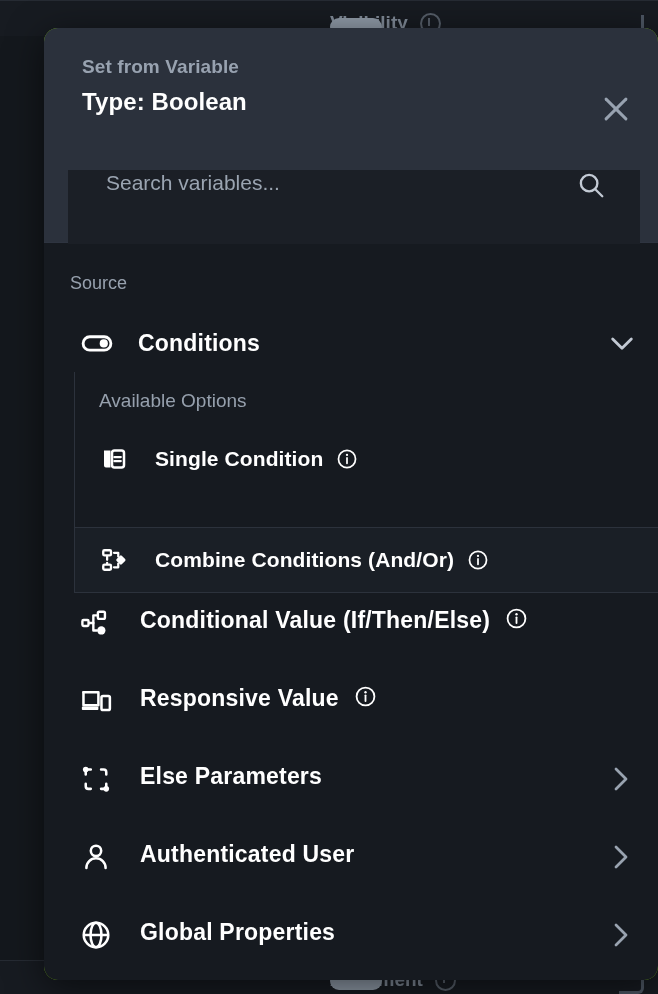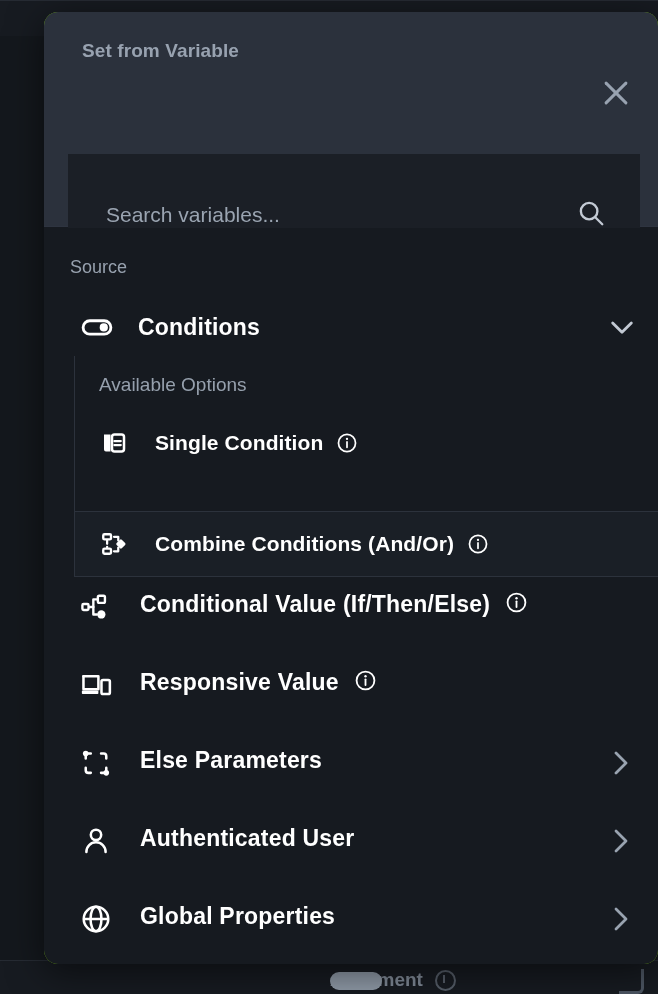--- a/index.html
+++ b/index.html
@@ -67,21 +67,21 @@
     width: 22px; height: 22px;
     border-right: 3px solid #4c5562;
     border-bottom: 3px solid #4c5562;
     border-bottom-right-radius: 6px;
   }
 
   
   .panel {
     position: absolute;
     left: 44px;
-    top: 12px;
+    top: 28px;
     width: 614px;
     height: 952px;
     background: #84cc16;
     border-radius: 14px;
     overflow: hidden;
     box-shadow: 0 8px 36px rgba(0,0,0,0.55);
   }
 
   .panel-header {
     background: #2b313c;
@@ -115,21 +115,21 @@
   .close-btn svg { display: block; }
 
   .search-wrap {
     position: absolute;
     left: 24px;
     right: 18px;
     top: 142px;
     height: 74px;
     background: #1b1f26;
     display: flex;
-    align-items: flex-end;
+    align-items: flex-start;
     padding: 0 34px 0 36px;
     box-sizing: border-box;
   }
   .search-input {
     flex: 1;
     background: transparent;
     border: none;
     outline: none;
     color: #e5e9ef;
     font-family: "Liberation Sans", sans-serif;
@@ -249,20 +249,21 @@
     <span class="bg-info"></span>
     <span class="bg-caret" style="top:8px;"></span>
   </div>
   <div class="bg-toggle t2"></div>
 </div>
 
 <div class="panel">
 
   <div class="panel-header">
     <p class="panel-eyebrow">Set from Variable</p>
+    <p class="panel-title">Type: Boolean</p>
 
     <div class="close-btn">
       <svg width="34" height="34" viewBox="0 0 24 24" fill="none" stroke="#98a2b0" stroke-width="2.1" stroke-linecap="round">
         <line x1="5" y1="5" x2="19" y2="19"></line>
           <line x1="19" y1="5" x2="5" y2="19"></line>
       </svg>
     </div>
 
     <div class="search-wrap">
       <input class="search-input" type="text" placeholder="Search variables..." style="">

